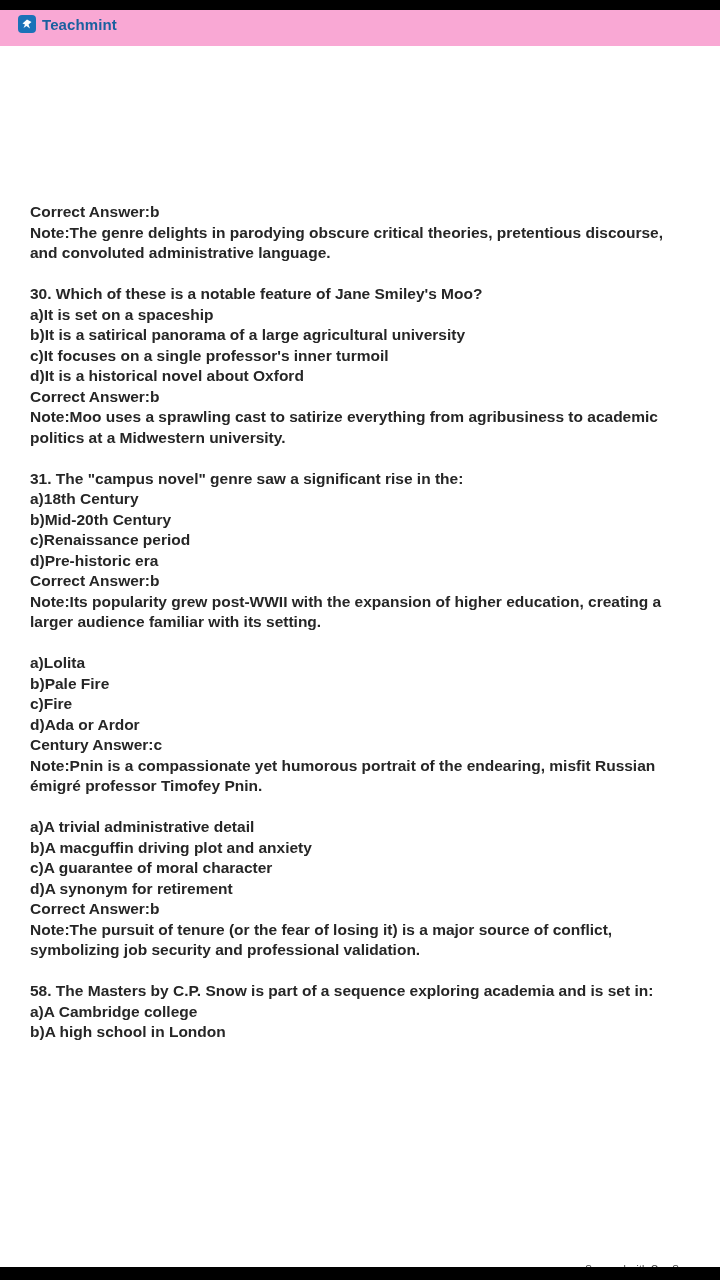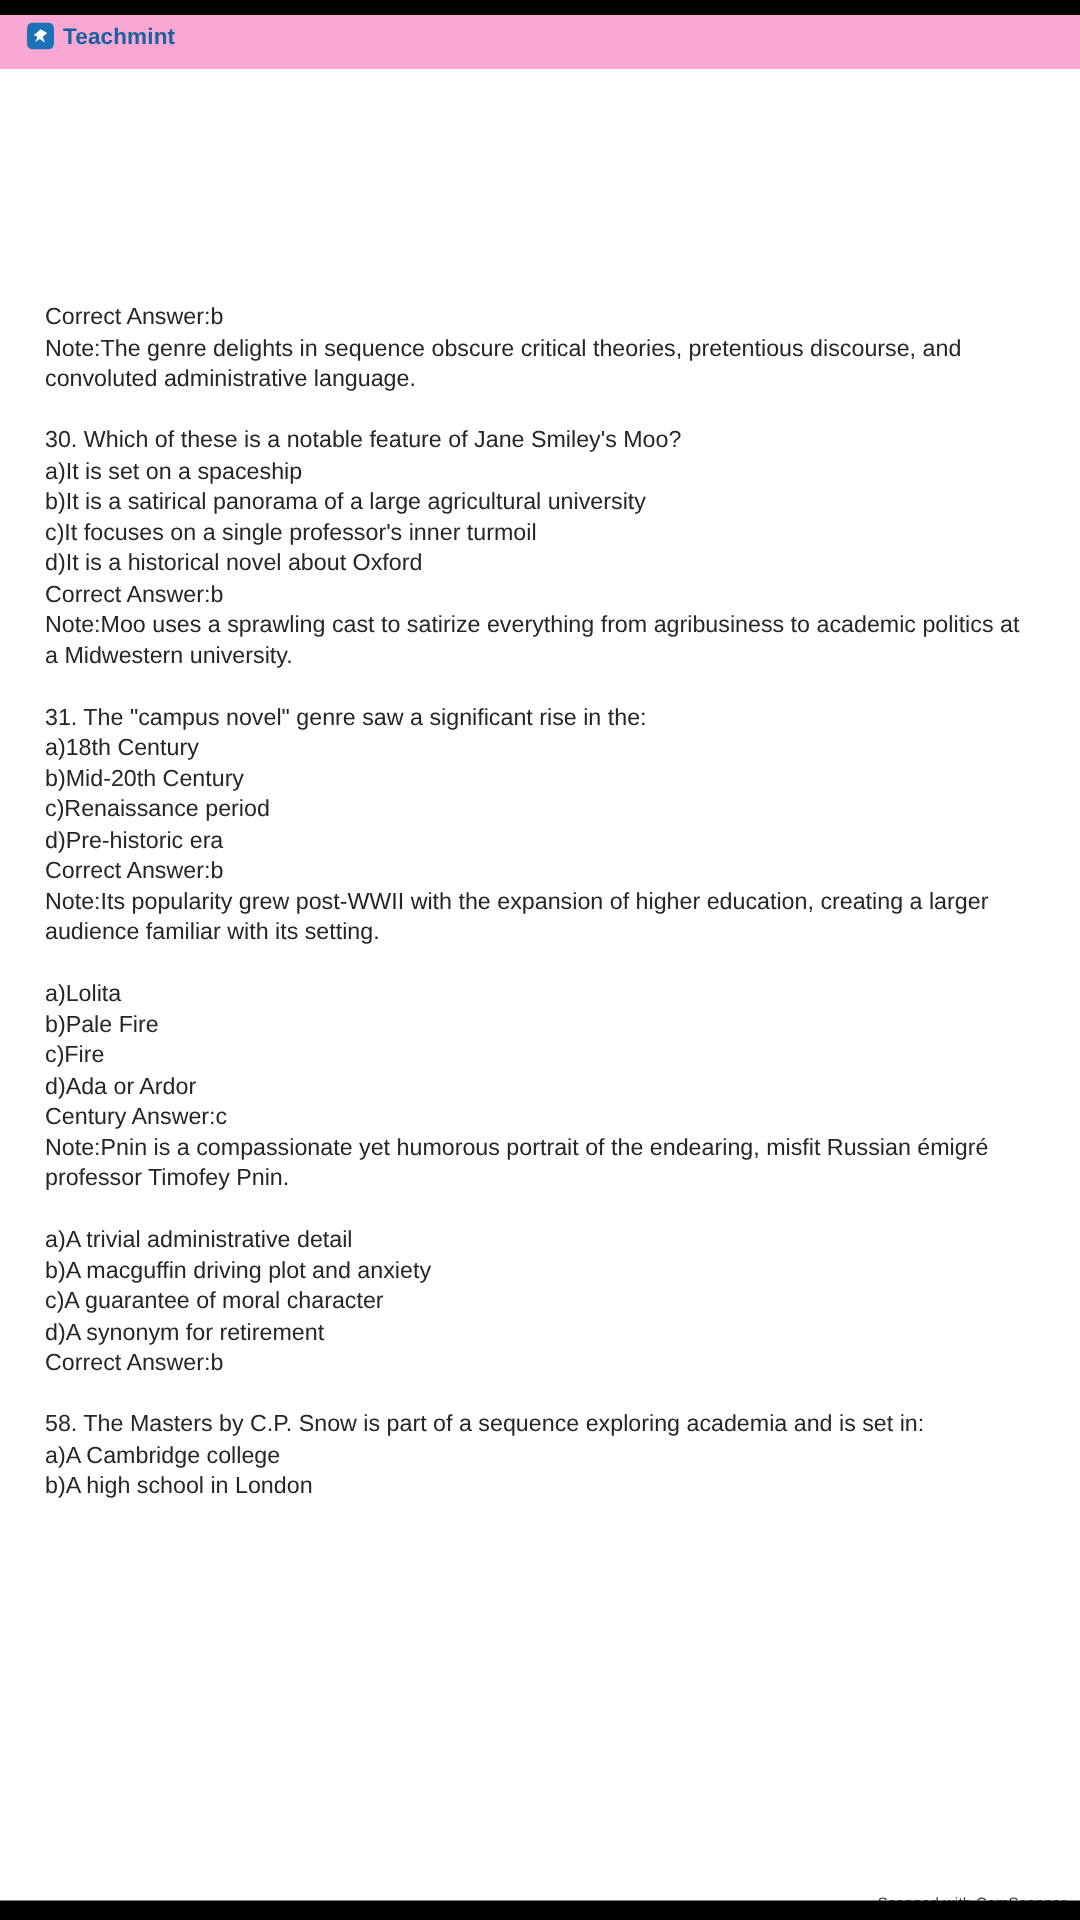--- a/index.html
+++ b/index.html
@@ -51,20 +51,21 @@
   }
 
   main.doc {
     position: absolute;
     top: 202px;
     left: 30px;
     width: 662px;
     font-size: 15.5px;
     line-height: 20.5px;
     color: #262626;
+    font-weight: bold;
   }
   .block { margin-bottom: 20.5px; }
   .line { white-space: normal; }
 
   .watermark {
     position: absolute;
     right: 9px;
     bottom: 5px;
     font-size: 10px;
     color: #383838;
@@ -85,21 +86,21 @@
         <path d="M4.5 8.5 L9 4.5 L13.5 7 L10.5 9.5 L12 13.5 L8.5 11 L5.5 13 L7 9.5 Z" fill="#ffffff"></path>
       </svg>
     </span>
     <span class="brand-text">Teachmint</span>
   </div>
 </header>
 
 <main class="doc" id="doc">
     <div class="block">
       <div class="line ans">Correct Answer:b</div>
-      <div class="line note">Note:The genre delights in sequence obscure critical theories, pretentious discourse, and convoluted administrative language.</div>
+      <div class="line note">Note:The genre delights in parodying obscure critical theories, pretentious discourse, and convoluted administrative language.</div>
     </div>
     <div class="block">
       <div class="line q">30. Which of these is a notable feature of Jane Smiley's Moo?</div>
       <div class="line opt">a)It is set on a spaceship</div>
       <div class="line opt">b)It is a satirical panorama of a large agricultural university</div>
       <div class="line opt">c)It focuses on a single professor's inner turmoil</div>
       <div class="line opt">d)It is a historical novel about Oxford</div>
       <div class="line ans">Correct Answer:b</div>
       <div class="line note">Note:Moo uses a sprawling cast to satirize everything from agribusiness to academic politics at a Midwestern university.</div>
     </div>
@@ -119,20 +120,21 @@
       <div class="line opt">d)Ada or Ardor</div>
       <div class="line ans">Century Answer:c</div>
       <div class="line note">Note:Pnin is a compassionate yet humorous portrait of the endearing, misfit Russian émigré professor Timofey Pnin.</div>
     </div>
     <div class="block">
       <div class="line opt">a)A trivial administrative detail</div>
       <div class="line opt">b)A macguffin driving plot and anxiety</div>
       <div class="line opt">c)A guarantee of moral character</div>
       <div class="line opt">d)A synonym for retirement</div>
       <div class="line ans">Correct Answer:b</div>
+      <div class="line note">Note:The pursuit of tenure (or the fear of losing it) is a major source of conflict, symbolizing job security and professional validation.</div>
     </div>
     <div class="block">
       <div class="line q">58. The Masters by C.P. Snow is part of a sequence exploring academia and is set in:</div>
       <div class="line opt">a)A Cambridge college</div>
       <div class="line opt">b)A high school in London</div>
     </div>
   </main>
 
 <div class="watermark">Scanned with CamScanner</div>
 

